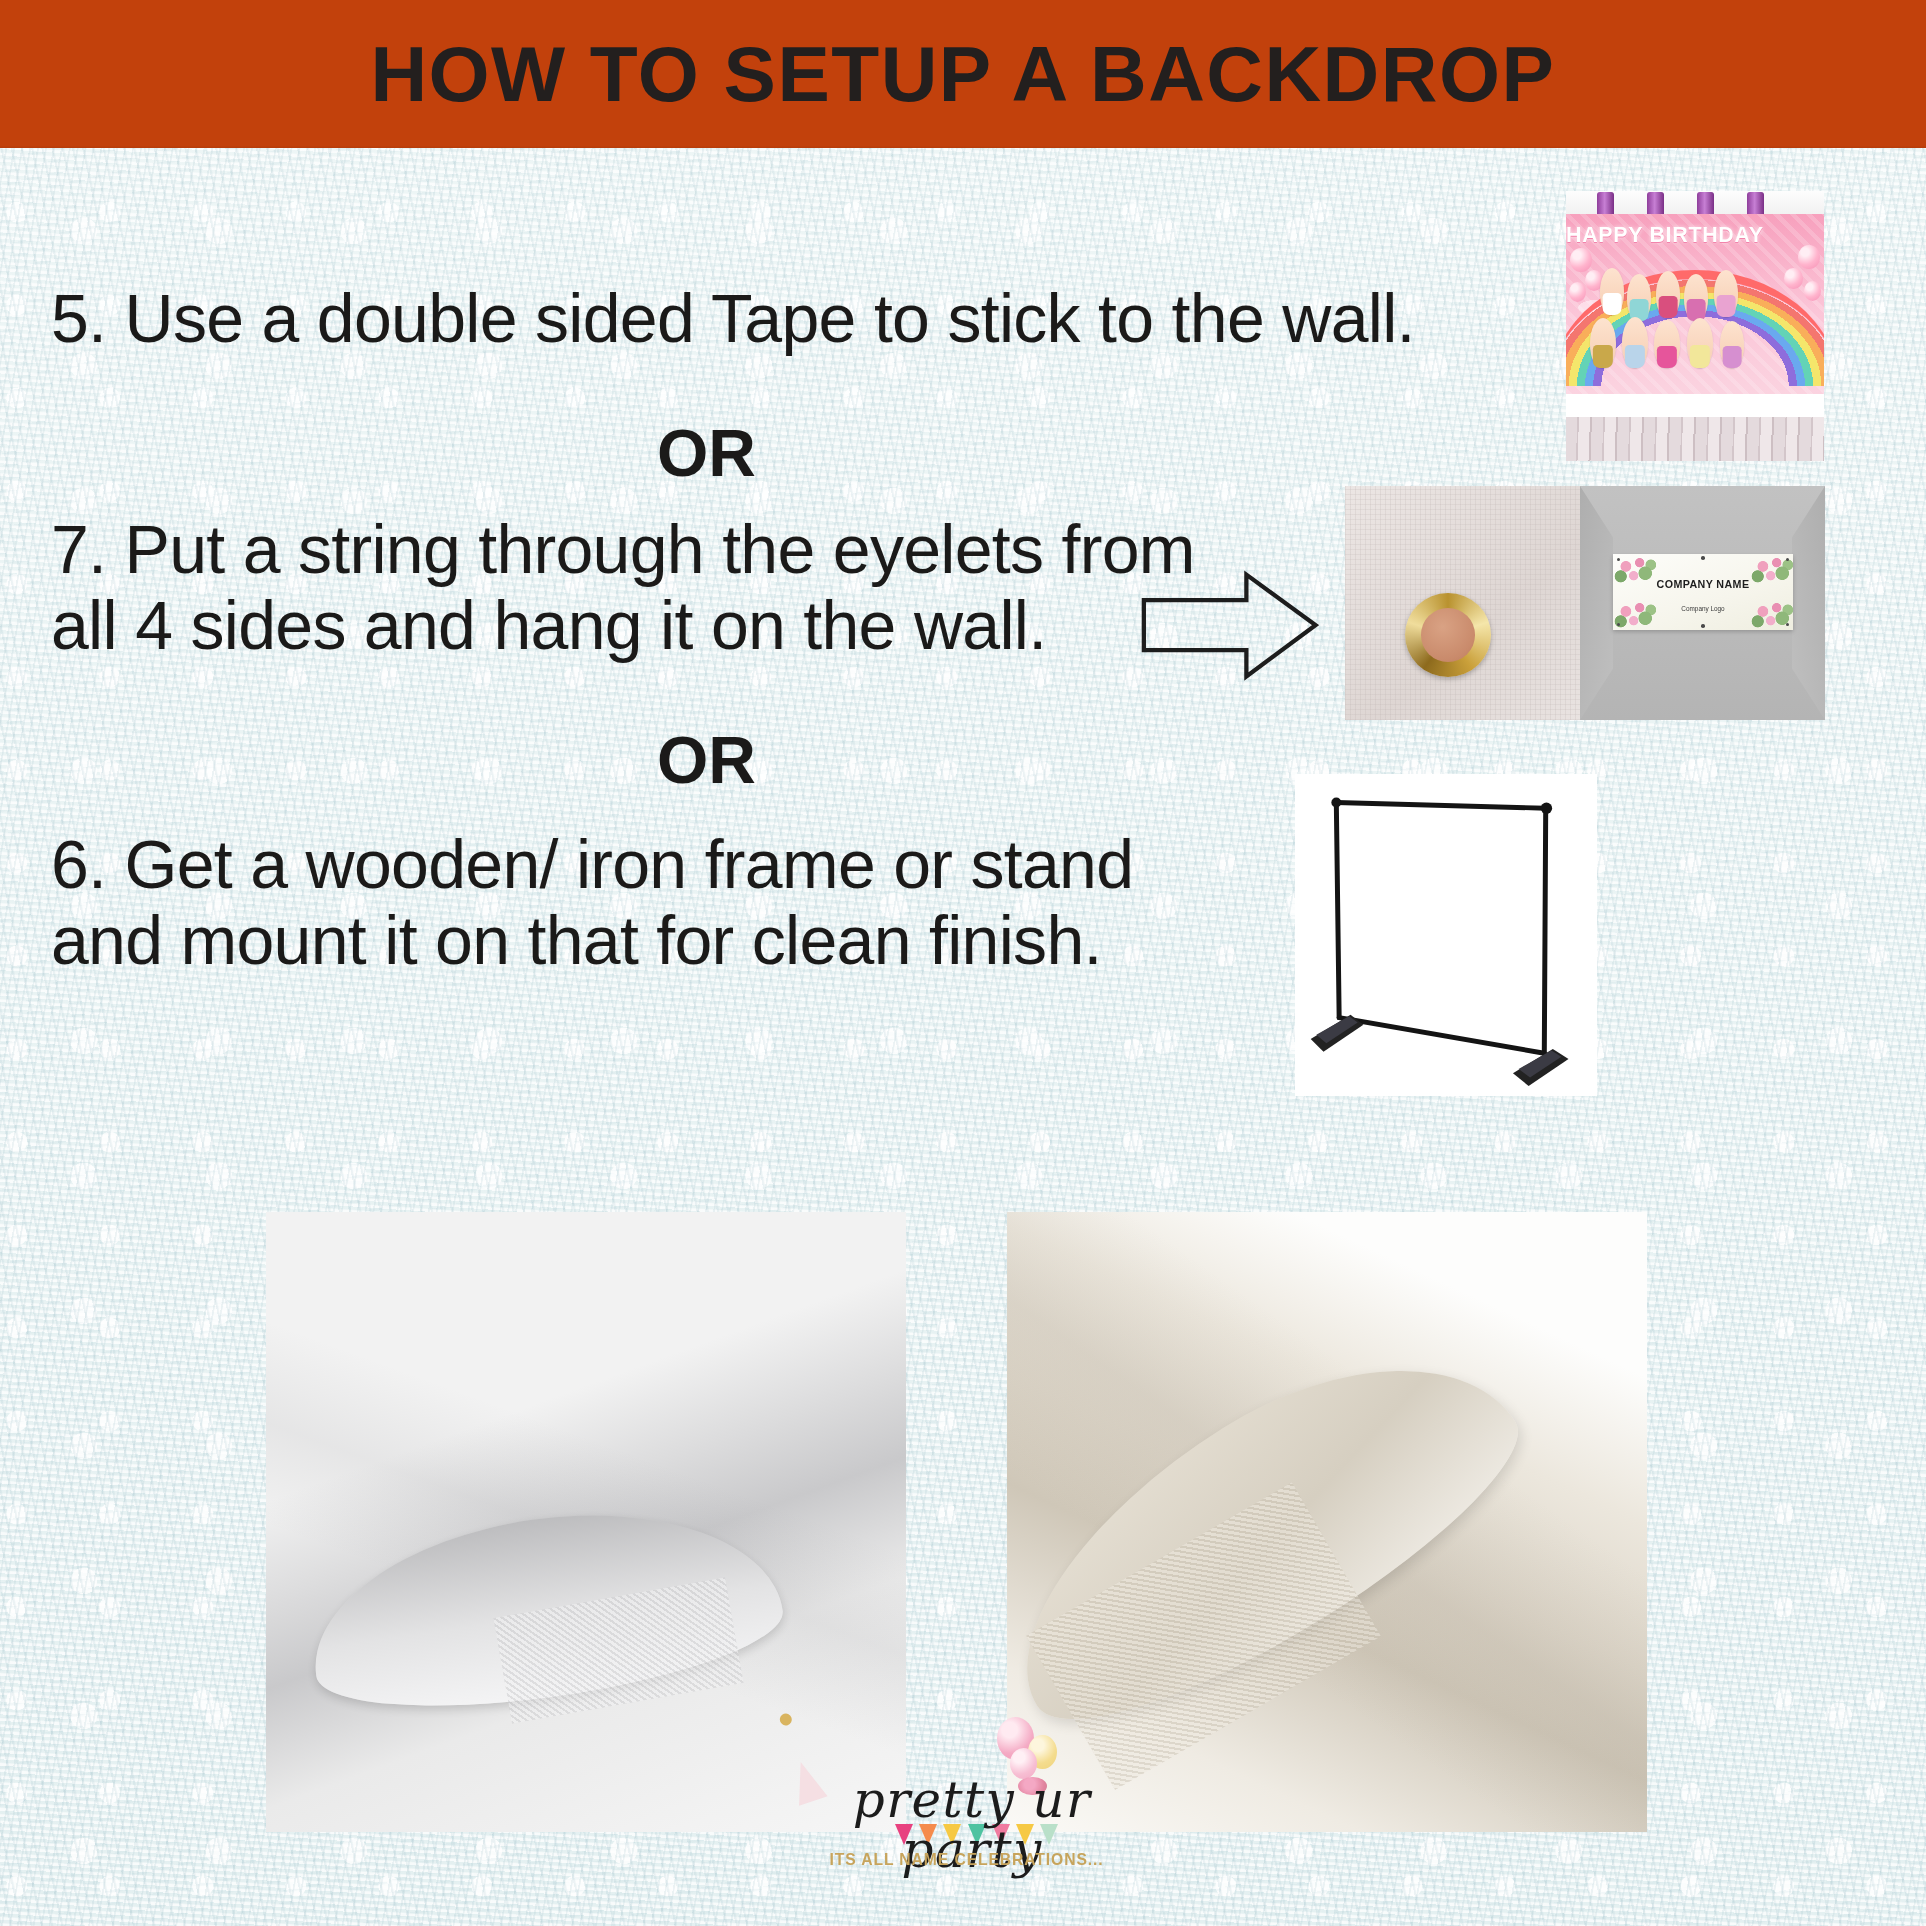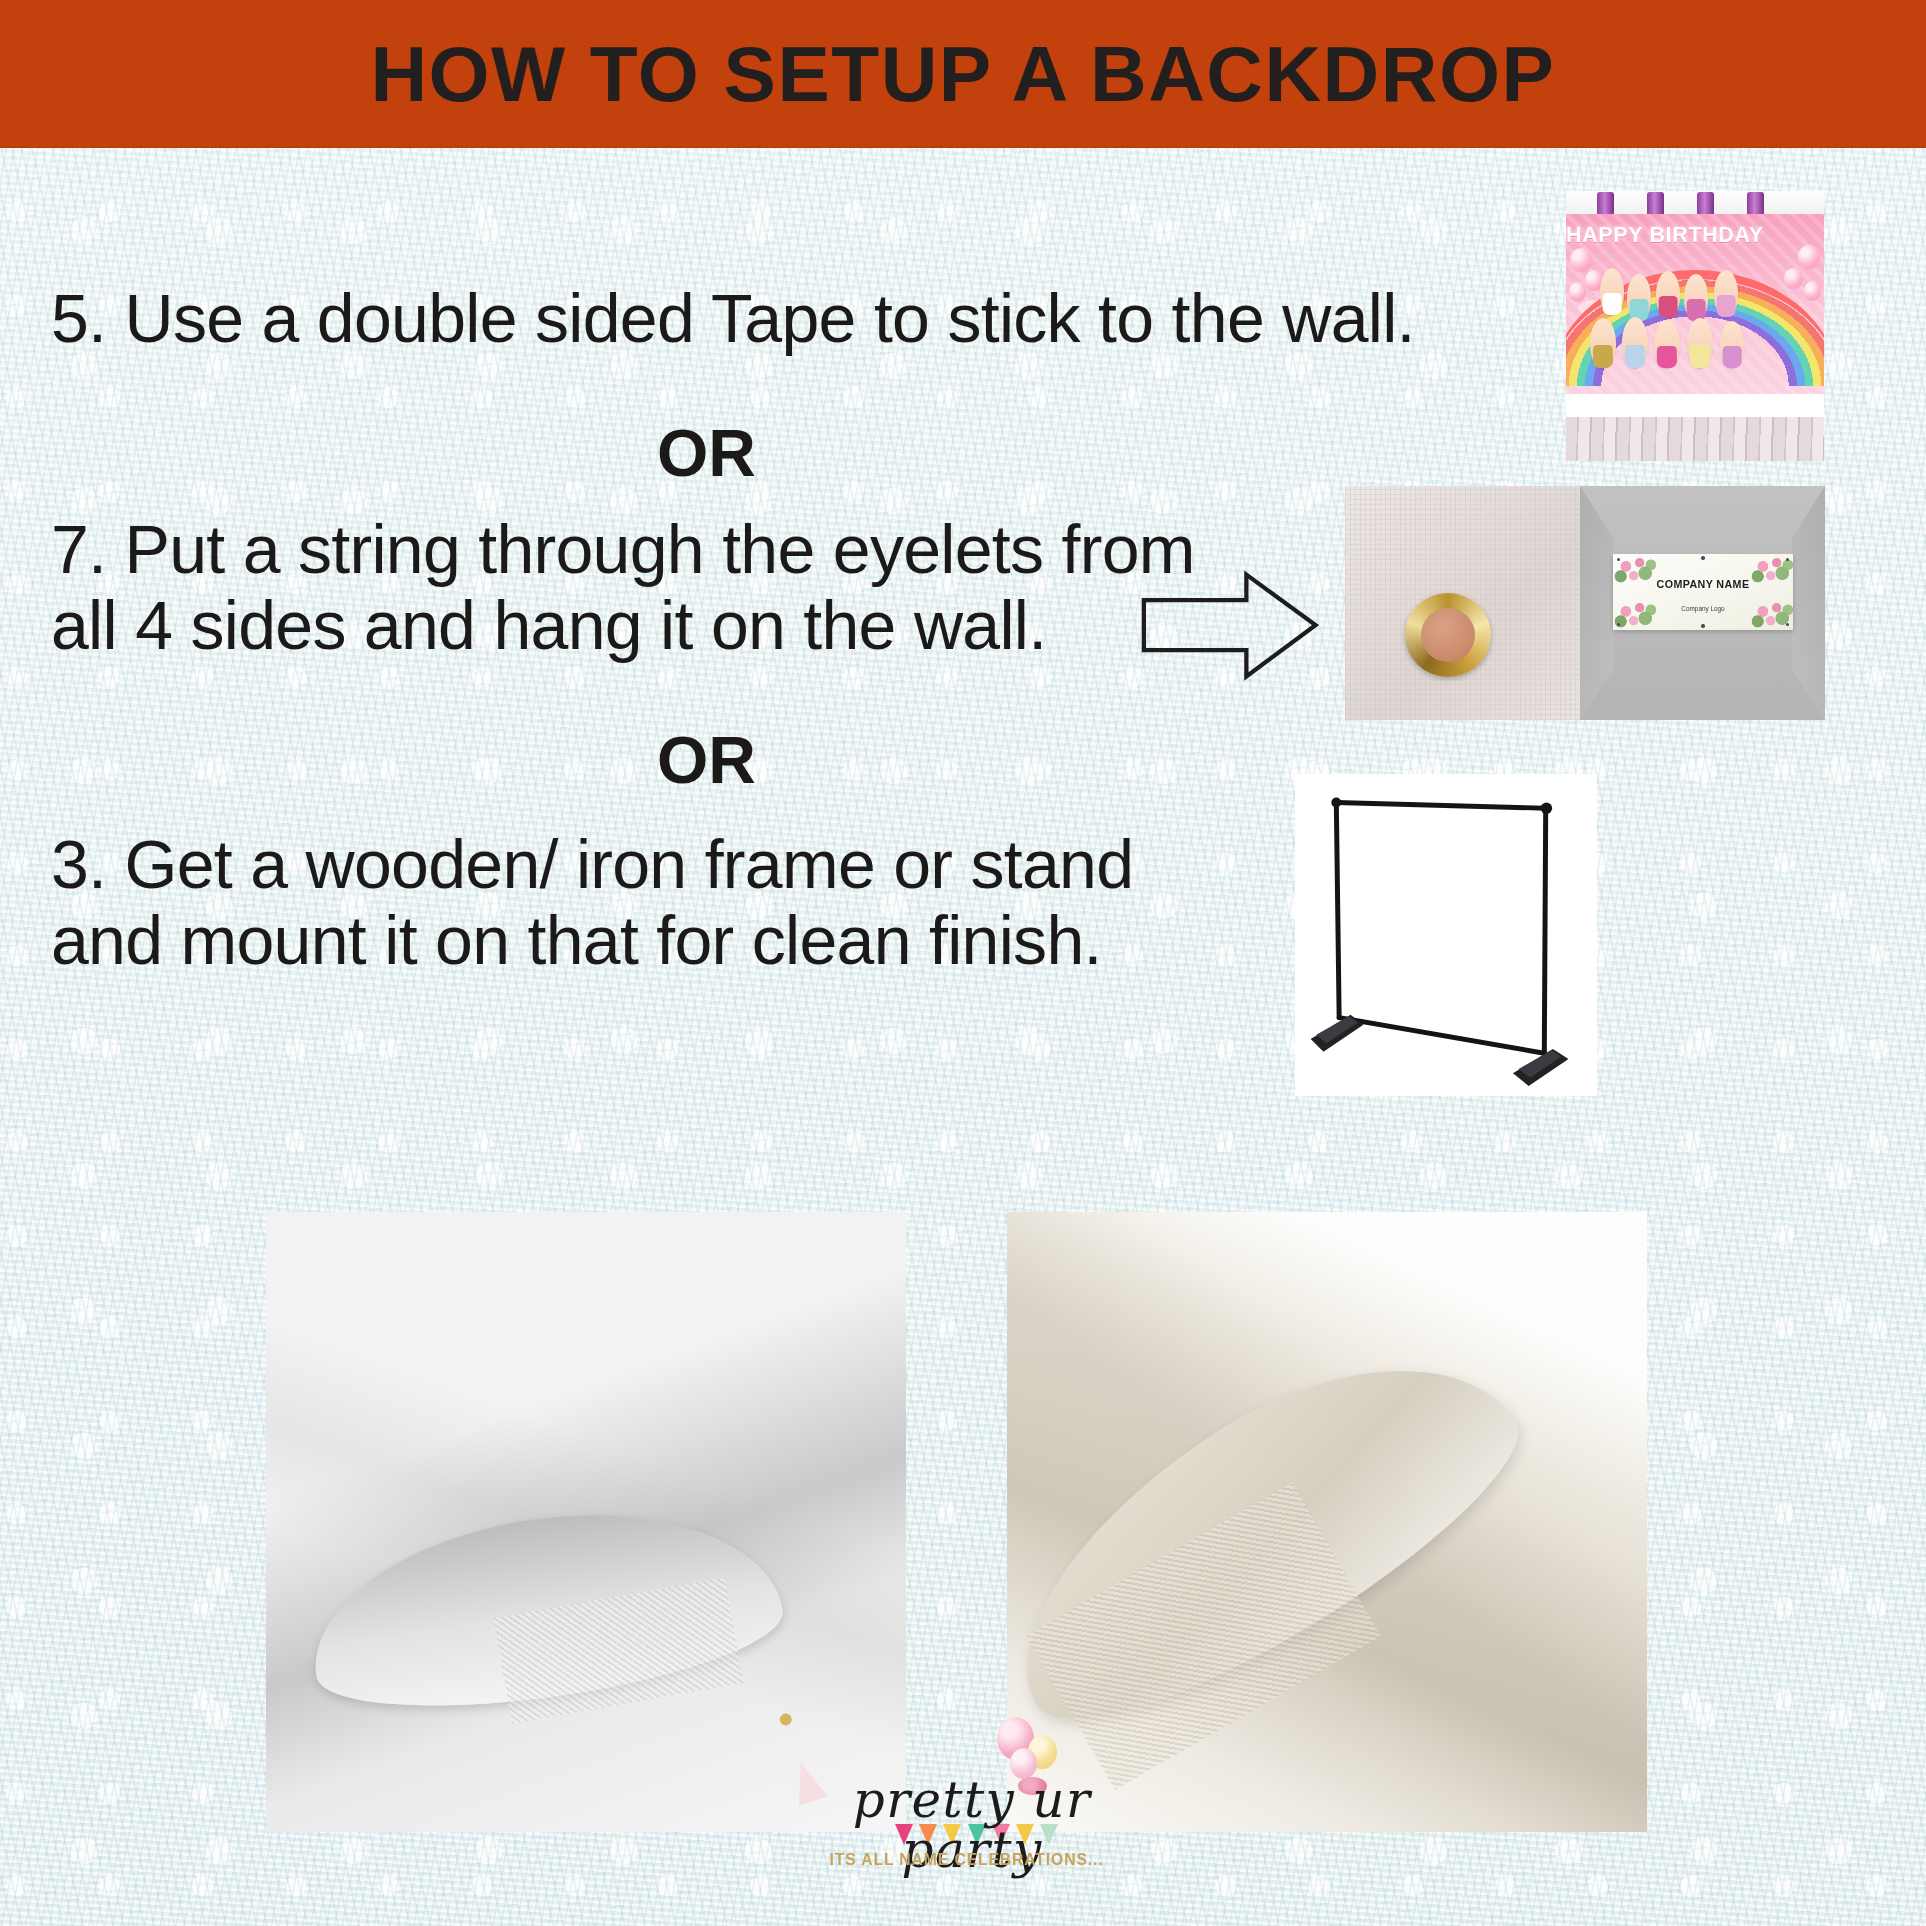--- a/index.html
+++ b/index.html
@@ -204,21 +204,21 @@
 
 <div id="header">
   <h1>HOW TO SETUP A BACKDROP</h1>
 </div>
 
 <div class="step" id="step1">5. Use a double sided Tape to stick to the wall.</div>
 <div class="or" id="or1">OR</div>
 <div class="step" id="step2">7. Put a string through the eyelets from
 all 4 sides and hang it on the wall.</div>
 <div class="or" id="or2">OR</div>
-<div class="step" id="step3">3. Get a wooden/ iron frame or stand
+<div class="step" id="step3">6. Get a wooden/ iron frame or stand
 and mount it on that for clean finish.</div>
 
 <svg id="arrow" viewBox="0 0 250 155">
   <polygon points="4,42 148,42 148,6 245,77 148,149 148,112 4,112" fill="none" stroke="#1d1d1d" stroke-width="6" stroke-linejoin="miter"></polygon>
 </svg>
 
 <div class="photo" id="lol">
   <div class="clips"></div>
   <div class="clip" style="left:31px"></div>
   <div class="clip" style="left:81px"></div>

